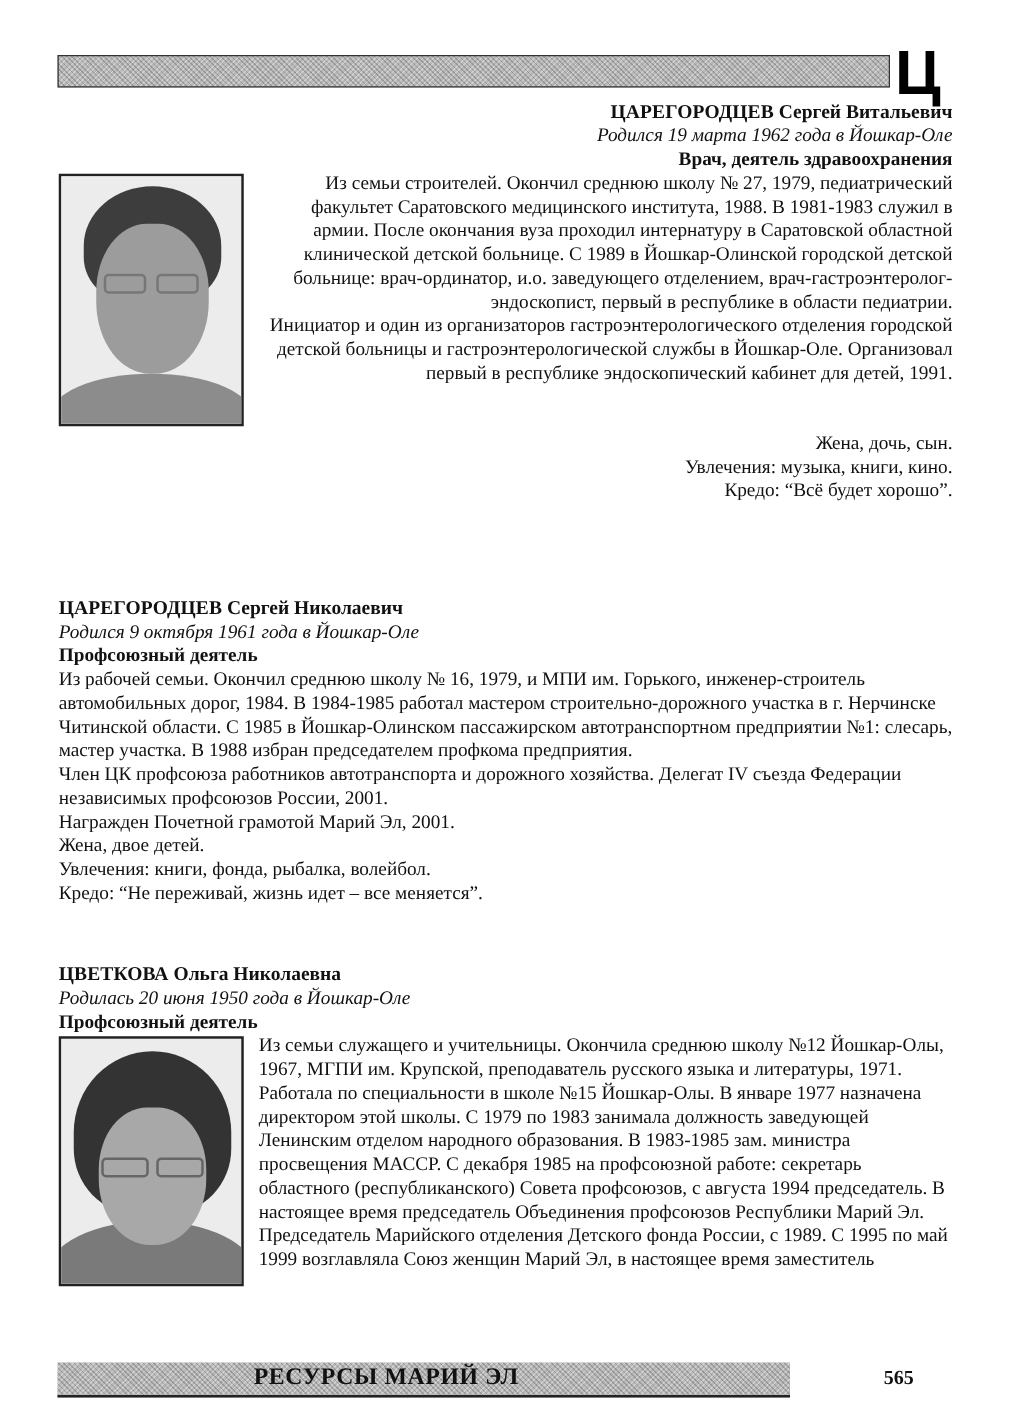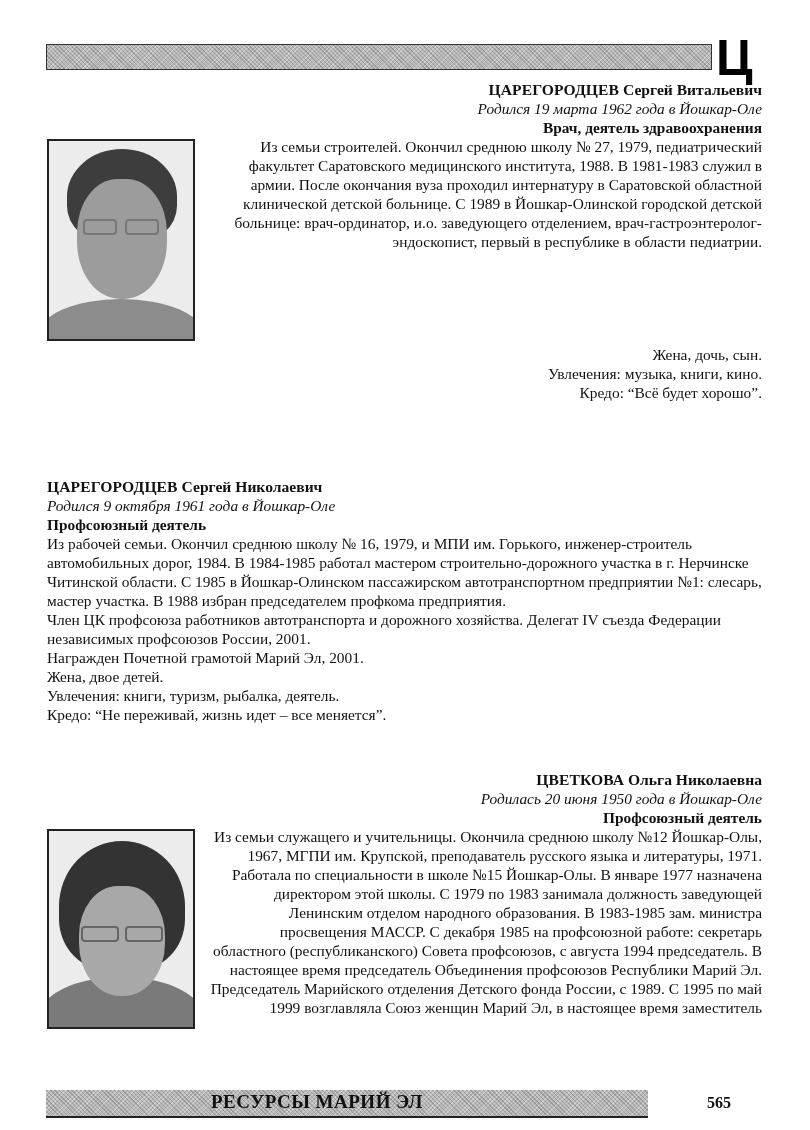--- a/index.html
+++ b/index.html
@@ -18,21 +18,21 @@
   .entry .born { font-style: italic; margin: 0; }
   .entry .role { font-weight: bold; margin: 0; }
   .entry p { margin: 0; }
   .photo { float: left; width: 148px; height: 200px; border: 2px solid #222; margin: 2px 12px 4px 0; box-sizing: border-box; position: relative; overflow: hidden; background: #f3f3f3; }
   .photo .bg { position: absolute; inset: 0; background: #ececec; }
   .photo .hair { position: absolute; border-radius: 50% 50% 40% 40%; background: #3d3d3d; }
   .photo .face { position: absolute; border-radius: 45% 45% 48% 48%; background: #9c9c9c; }
   .photo .shoulders { position: absolute; left: -10px; right: -10px; bottom: -30px; height: 70px; border-radius: 50% 50% 0 0; background: #8c8c8c; }
   .photo .glasses { position: absolute; height: 12px; border: 2px solid #555; border-radius: 4px; }
   .clear { clear: both; }
-  .bottom-band { position: absolute; left: 46px; top: 1090px; width: 586px; height: 26px; border-bottom: 2px solid #222; padding-left: 16px; }
+  .bottom-band { position: absolute; left: 46px; top: 1090px; width: 586px; height: 26px; border-bottom: 2px solid #222; }
   .bottom-band .title { position: absolute; left: 0; right: 60px; top: 1px; text-align: center; font-family: "Liberation Serif", serif; font-weight: bold; font-size: 19px; letter-spacing: 0.5px; color: #111; }
   .page-number { position: absolute; left: 700px; top: 1090px; width: 38px; height: 26px; border-radius: 50%; background: #fff; text-align: center; font-weight: bold; font-size: 16px; line-height: 26px; }
 </style>
 </head>
 <body>
 
 <div class="top-band hatch"></div>
 <div class="section-letter">Ц</div>
 
 <div class="entry" style="top:80px;text-align:right;">
@@ -44,42 +44,43 @@
   <p class="role">Врач, деятель здравоохранения</p>
   <div class="photo" style="height:202px;">
     <div class="bg"></div>
     <div class="shoulders"></div>
     <div class="hair" style="left:18px; top:8px; width:110px; height:95px;"></div>
     <div class="face" style="left:28px; top:38px; width:90px; height:120px;"></div>
     <div class="glasses" style="left:34px; top:78px; width:30px; border-color:#777;"></div>
     <div class="glasses" style="left:76px; top:78px; width:30px; border-color:#777;"></div>
   </div>
   <p>Из семьи строителей. Окончил среднюю школу № 27, 1979, педиатрический факультет Саратовского медицинского института, 1988. В 1981-1983 служил в армии. После окончания вуза проходил интернатуру в Саратовской областной клинической детской больнице. С 1989 в Йошкар-Олинской городской детской больнице: врач-ординатор, и.о. заведующего отделением, врач-гастроэнтеролог-эндоскопист, первый в республике в области педиатрии.</p>
+  <p>Инициатор и один из организаторов гастроэнтерологического отделения городской детской больницы и  гастроэнтерологической службы в Йошкар-Оле. Организовал первый в республике эндоскопический кабинет для детей, 1991.</p>
   <div class="clear"></div>
   <p>Жена, дочь, сын.</p>
   <p>Увлечения: музыка, книги, кино.</p>
   <p>Кредо: “Всё будет хорошо”.</p>
 </div>
 
 <div class="entry" style="top:477px;">
   <p class="name">
     <span class="surname">ЦАРЕГОРОДЦЕВ</span>
     <span>Сергей Николаевич</span>
   </p>
   <p class="born">Родился 9 октября 1961 года в Йошкар-Оле</p>
   <p class="role">Профсоюзный деятель</p>
   <p>Из рабочей семьи. Окончил среднюю школу № 16, 1979, и МПИ им. Горького, инженер-строитель автомобильных дорог, 1984. В 1984-1985 работал мастером строительно-дорожного участка в г. Нерчинске Читинской области. С 1985 в Йошкар-Олинском пассажирском автотранспортном предприятии №1: слесарь, мастер участка. В 1988 избран председателем профкома предприятия.</p>
   <p>Член ЦК профсоюза работников автотранспорта и дорожного хозяйства. Делегат IV съезда Федерации независимых профсоюзов России, 2001.</p>
   <p>Награжден Почетной грамотой Марий Эл, 2001.</p>
   <p>Жена, двое детей.</p>
-  <p>Увлечения: книги, туризм, рыбалка, деятель.</p>
+  <p>Увлечения: книги, фонда, рыбалка, волейбол.</p>
   <p>Кредо: “Не переживай, жизнь идет – все меняется”.</p>
 </div>
 
-<div class="entry" style="top:770px;text-align:right;">
+<div class="entry" style="top:770px;">
   <p class="name">
     <span class="surname">ЦВЕТКОВА</span>
     <span>Ольга Николаевна</span>
   </p>
   <p class="born">Родилась 20 июня 1950 года в Йошкар-Оле</p>
   <p class="role">Профсоюзный деятель</p>
   <div class="photo" style="height:200px;">
     <div class="bg"></div>
     <div class="shoulders" style="background:#7a7a7a; height:80px;"></div>
     <div class="hair" style="left:10px; top:10px; width:126px; height:130px; background:#333;"></div>

